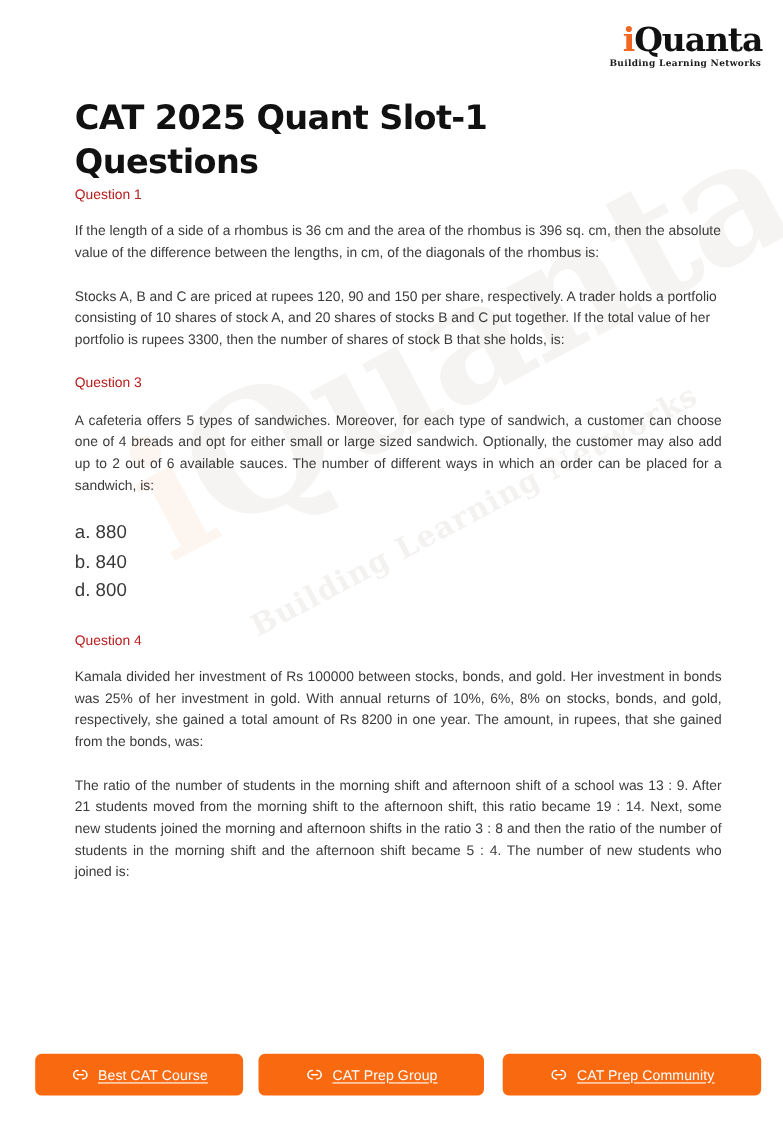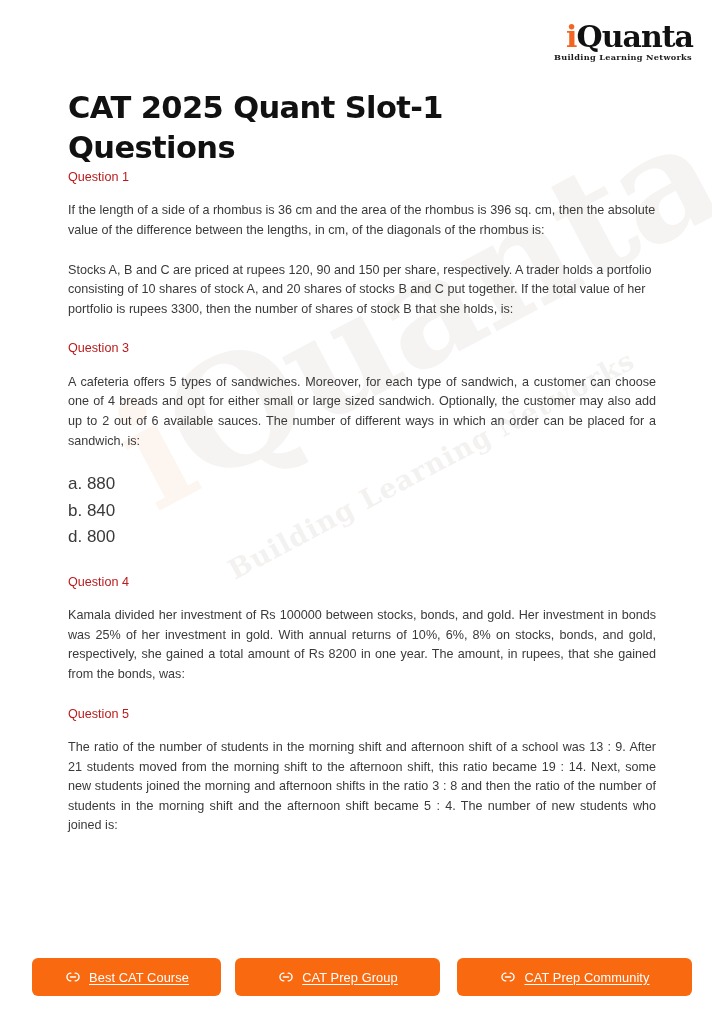--- a/index.html
+++ b/index.html
@@ -233,21 +233,20 @@
           <div class="opt">d. 800</div>
         </div>
       </div>
 
       <div class="blk">
         <p class="q-label">Question 4</p>
         <p class="q-text">Kamala divided her investment of Rs 100000 between stocks, bonds, and gold. Her investment in bonds was 25% of her investment in gold. With annual returns of 10%, 6%, 8% on stocks, bonds, and gold, respectively, she gained a total amount of Rs 8200 in one year. The amount, in rupees, that she gained from the bonds, was:</p>
       </div>
 
       <div class="blk">
-        <p class="q-label">Question 5</p>
         <p class="q-text">The ratio of the number of students in the morning shift and afternoon shift of a school was 13 : 9. After 21 students moved from the morning shift to the afternoon shift, this ratio became 19 : 14. Next, some new students joined the morning and afternoon shifts in the ratio 3 : 8 and then the ratio of the number of students in the morning shift and the afternoon shift became 5 : 4. The number of new students who joined is:</p>
       </div>
 
     </div>
   </div>
 
   <div class="footer">
 
     <div class="btn btn-1">
       <span class="link-icon">

